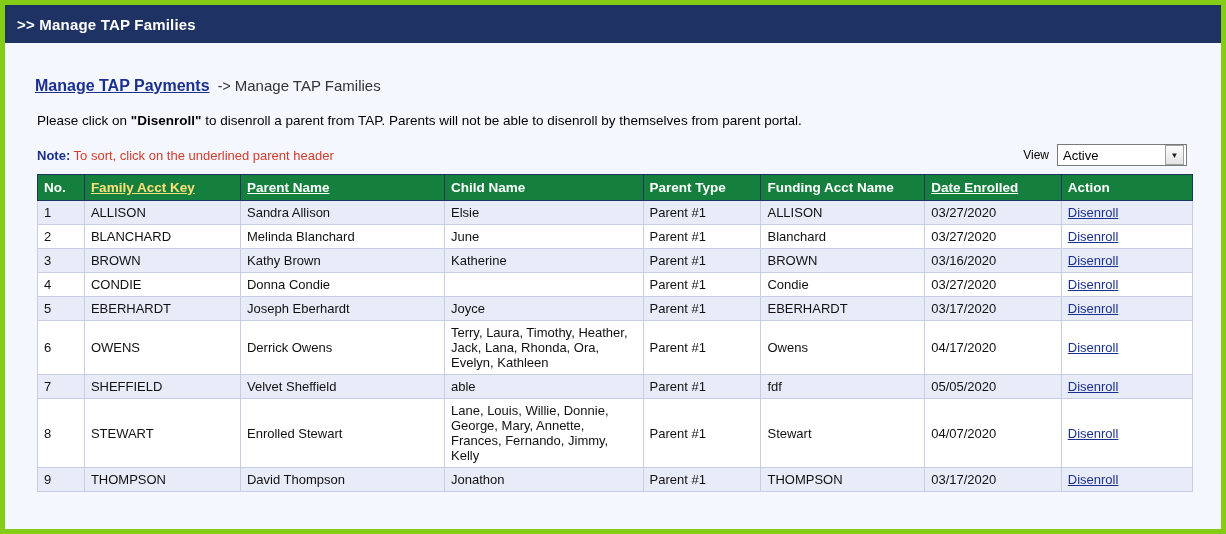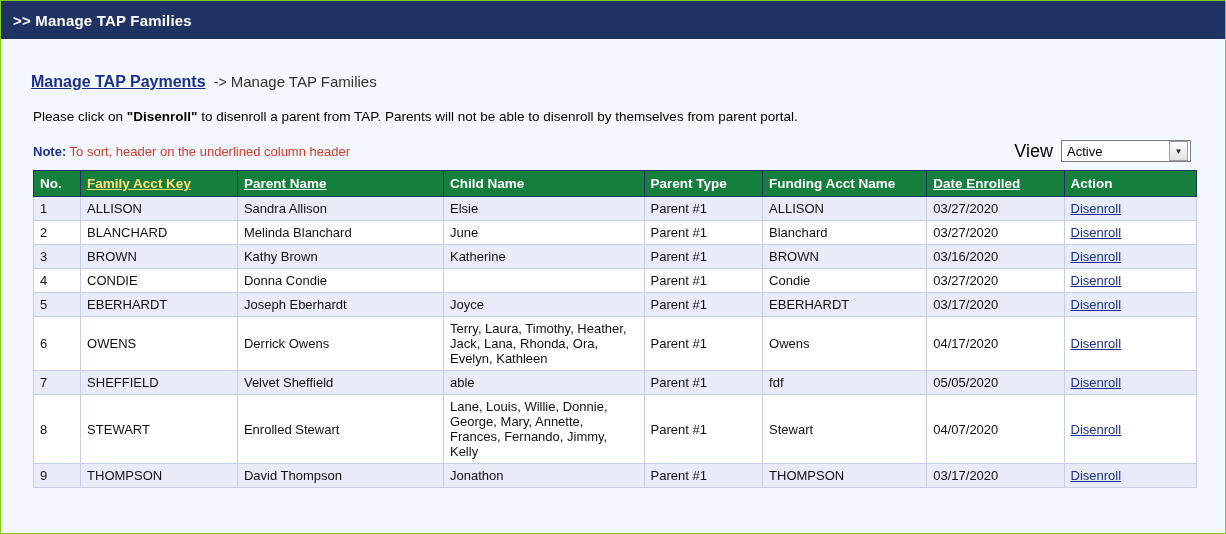--- a/index.html
+++ b/index.html
@@ -9,21 +9,21 @@
   }
   body {
     font-family: "Liberation Sans", sans-serif;
     font-size: 13px;
     color: #000000;
   }
   #app {
     width: 1226px;
     height: 534px;
     box-sizing: border-box;
-    border: 1px solid #84cc16;
+    border: 5px solid #84cc16;
     background: #f4f6fc;
     position: relative;
     overflow: hidden;
   }
   .titlebar {
     height: 38px;
     background: #1f3264;
     color: #ffffff;
     display: flex;
     align-items: center;
@@ -80,21 +80,21 @@
   .note .note-text {
     color: #d33b2b;
   }
   .viewbox {
     display: flex;
     align-items: center;
     gap: 8px;
     padding-right: 14px;
   }
   .viewlabel {
-    font-size: 18px;
+    font-size: 12px;
     color: #000;
   }
   .select {
     width: 130px;
     height: 22px;
     border: 1px solid #7a7a7a;
     background: #ffffff;
     font-size: 13px;
     display: flex;
     align-items: center;
@@ -173,21 +173,21 @@
       <span class="current">Manage TAP Families</span>
     </div>
 
     <div class="instructions">
       <span>Please click on </span><b>"Disenroll"</b><span> to disenroll a parent from TAP. Parents will not be able to disenroll by themselves from parent portal.</span>
     </div>
 
     <div class="noterow">
       <div class="note">
         <span class="note-label">Note:</span>
-        <span class="note-text">To sort, header on the underlined column header</span>
+        <span class="note-text">To sort, click on the underlined parent header</span>
       </div>
       <div class="viewbox">
         <span class="viewlabel">View</span>
         <div class="select">
           <span>Active</span>
           <span class="arrowbtn">▼</span>
         </div>
       </div>
     </div>
 

